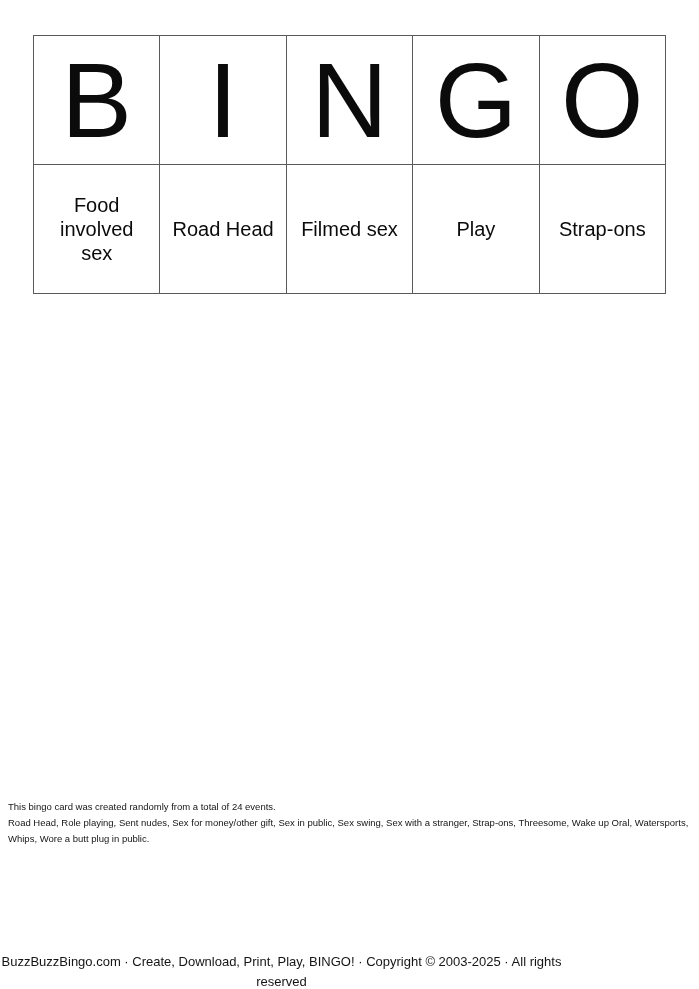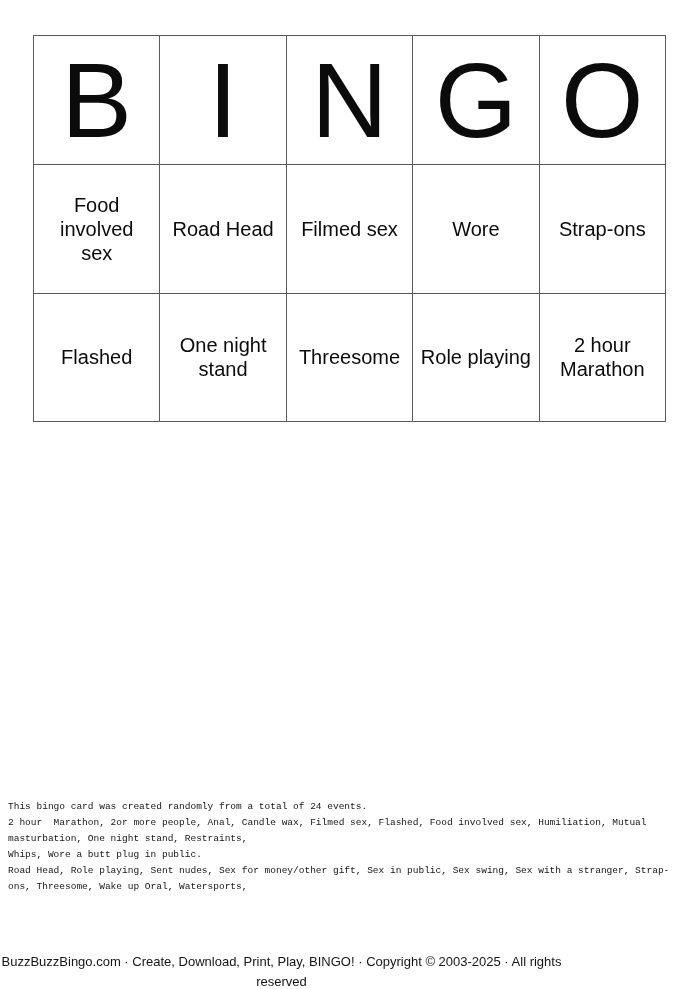--- a/index.html
+++ b/index.html
@@ -52,21 +52,20 @@
     position: absolute;
     left: 8px;
     top: 799px;
     width: 684px;
     font-size: 9.5px;
     line-height: 16px;
     color: #151515;
   }
   .footer-note div {
     white-space: pre-wrap;
-    font-family: Liberation Mono, monospace;
   }
   .credit-line {
     position: absolute;
     left: 0;
     top: 952px;
     width: 563px;
     text-align: center;
     font-size: 13px;
     line-height: 20px;
     color: #151515;
@@ -84,37 +83,27 @@
         <td class="header-cell">I</td>
         <td class="header-cell">N</td>
         <td class="header-cell">G</td>
         <td class="header-cell">O</td>
       </tr>
       <tr>
         <td class="bingo-cell">Food involved
 sex</td>
         <td class="bingo-cell">Road Head</td>
         <td class="bingo-cell">Filmed sex</td>
-        <td class="bingo-cell">Wore</td>
+        <td class="bingo-cell">Play</td>
         <td class="bingo-cell">Strap-ons</td>
-      </tr>
-      <tr>
-        <td class="bingo-cell">Flashed</td>
-        <td class="bingo-cell">One night
-stand</td>
-        <td class="bingo-cell">Threesome</td>
-        <td class="bingo-cell">Role playing</td>
-        <td class="bingo-cell">2 hour
-Marathon</td>
       </tr>
     </tbody>
   </table>
 
   <div class="footer-note">
     <div>This bingo card was created randomly from a total of 24 events.</div>
-    <div>2 hour  Marathon, 2or more people, Anal, Candle wax, Filmed sex, Flashed, Food involved sex, Humiliation, Mutual masturbation, One night stand, Restraints,</div>
+    <div>Road Head, Role playing, Sent nudes, Sex for money/other gift, Sex in public, Sex swing, Sex with a stranger, Strap-ons, Threesome, Wake up Oral, Watersports,</div>
     <div>Whips, Wore a butt plug in public.</div>
-    <div>Road Head, Role playing, Sent nudes, Sex for money/other gift, Sex in public, Sex swing, Sex with a stranger, Strap-ons, Threesome, Wake up Oral, Watersports,</div>
   </div>
 
   <div class="credit-line">BuzzBuzzBingo.com · Create, Download, Print, Play, BINGO! · Copyright © 2003-2025 · All rights reserved</div>
 
 </div>
 
 </body></html>

